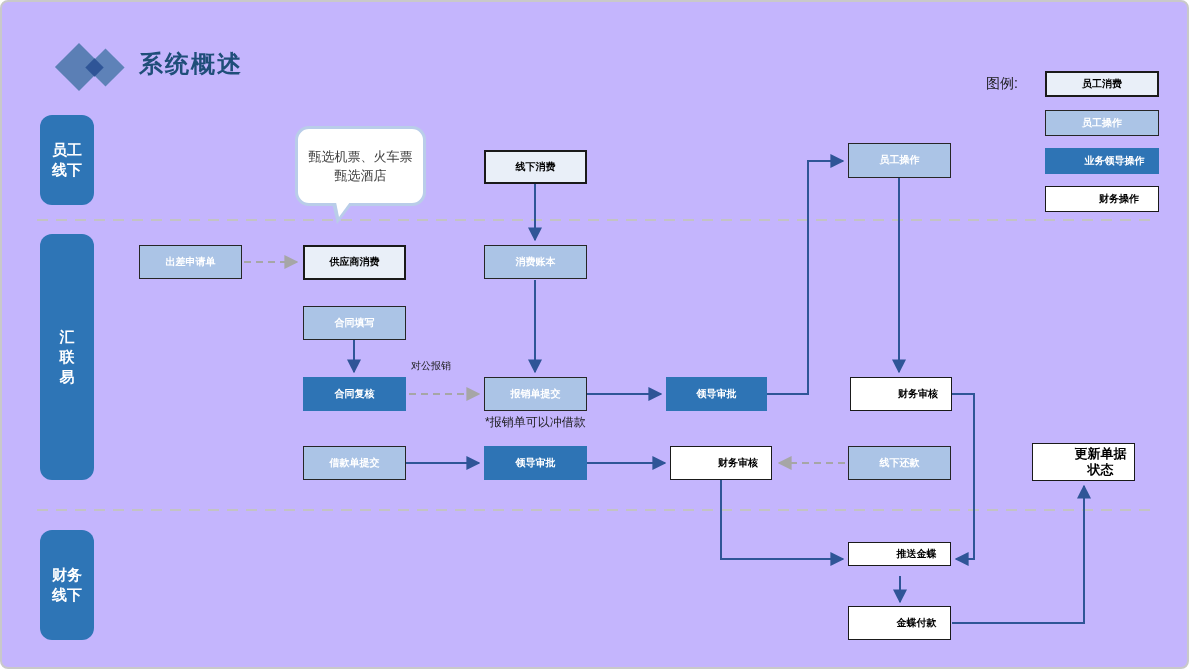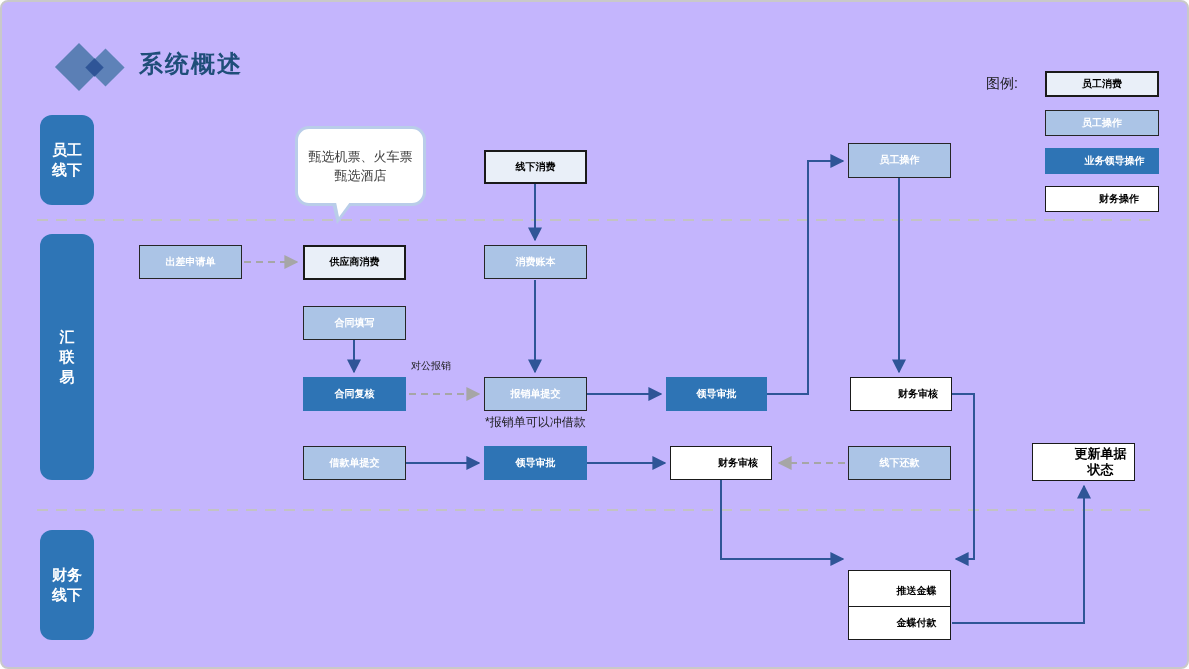--- a/index.html
+++ b/index.html
@@ -129,19 +129,19 @@
   <div class="node leader" style="left:301px; top:375px; width:103px; height:34px;">合同复核</div>
   <div class="node employee" style="left:482px; top:375px; width:103px; height:34px;">报销单提交</div>
   <div class="node leader" style="left:664px; top:375px; width:101px; height:34px;">领导审批</div>
   <div class="node finance" style="left:848px; top:375px; width:102px; height:34px;">财务审核</div>
   <div class="node employee" style="left:301px; top:444px; width:103px; height:34px;">借款单提交</div>
   <div class="node leader" style="left:482px; top:444px; width:103px; height:34px;">领导审批</div>
   <div class="node finance" style="left:668px; top:444px; width:102px; height:34px;">财务审核</div>
   <div class="node employee" style="left:846px; top:444px; width:103px; height:34px;">线下还款</div>
   <div class="node finance" style="left:1030px; top:441px; width:103px; height:38px; font-size:13px;">更新单据
 状态</div>
-  <div class="node finance" style="left:846px; top:540px; width:103px; height:42px;margin-top:28px;">推送金蝶</div>
+  <div class="node finance" style="left:846px; top:540px; width:103px; height:24px;">推送金蝶</div>
   <div class="node finance" style="left:846px; top:604px; width:103px; height:34px;">金蝶付款</div>
 
   <div class="anno" style="left:409px; top:357px; font-size:10px;">对公报销</div>
   <div class="anno" style="left:483px; top:412px; font-size:12px;">*报销单可以冲借款</div>
 
 </div>
 
 </body></html>

